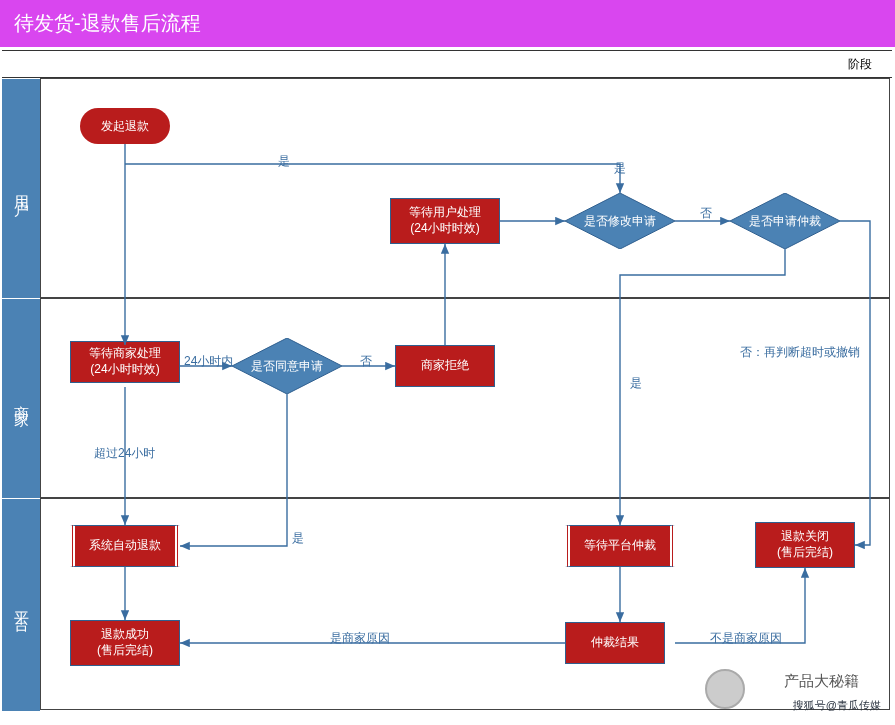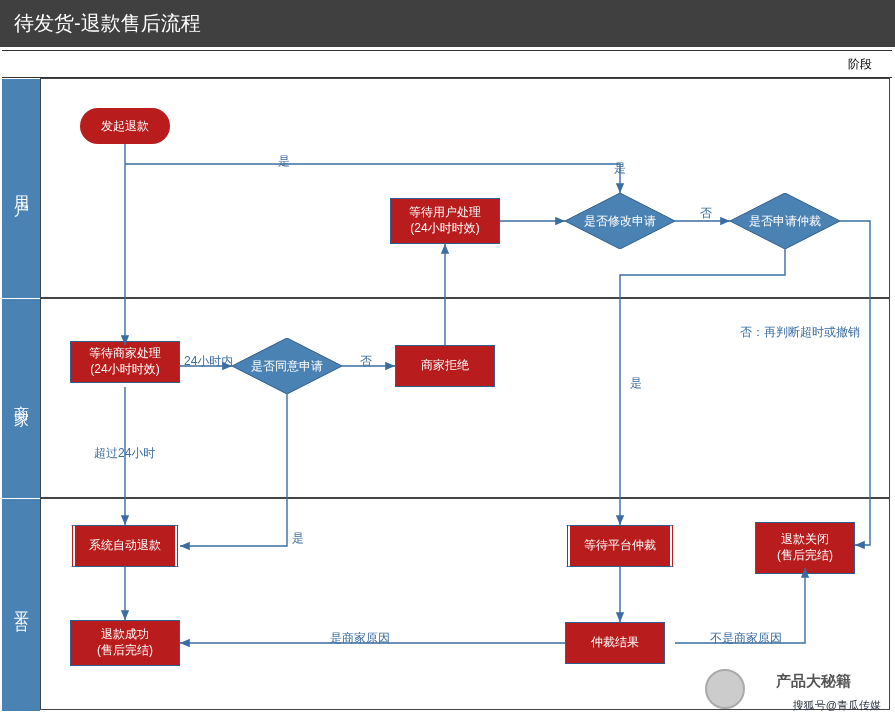--- a/index.html
+++ b/index.html
@@ -11,21 +11,21 @@
   .page {
     position: relative;
     width: 895px;
     height: 725px;
     background: #fff;
   }
   .title-bar {
     position: absolute;
     left: 0; top: 0;
     width: 895px; height: 47px;
-    background: #404040;
+    background: #d946ef;
     color: #fff;
     font-size: 20px;
     display: flex;
     align-items: center;
     padding-left: 14px;
     box-sizing: border-box;
   }
   .stage-header {
     position: absolute;
     left: 2px; top: 50px;
@@ -100,21 +100,21 @@
   .edge-label {
     position: absolute;
     font-size: 12px;
     color: #3a6da0;
   }
   .watermark {
     position: absolute;
     font-size: 15px;
     color: #555;
   }
-  .wm-title { right: 44px; bottom: 34px; font-weight: bold; }
+  .wm-title { right: 36px; bottom: 34px; font-weight: normal; }
   .wm-sub   { right: 14px; bottom: 12px; font-size: 11px; color: #2a3340;}
   .wm-logo {
     position: absolute; right: 150px; bottom: 16px;
     width: 36px; height: 36px; border-radius: 50%;
     background: #ccc; border: 2px solid #aaa;
   }
   svg.arrows { position: absolute; left:0; top:0; pointer-events:none; }
 </style>
 </head>
 <body>
@@ -198,33 +198,33 @@
   </div>
 
   <div class="node proc dual" style="left:565px; top:525px; width:110px;">
     <span>等待平台仲裁</span>
   </div>
 
   <div class="node proc" style="left:565px; top:622px; width:100px;">
     <span>仲裁结果</span>
   </div>
 
-  <div class="node proc" style="left:755px; top:522px; width:100px; height:52px;">
+  <div class="node proc" style="left:755px; top:522px; width:100px; height:46px;">
     <span style="white-space:pre-line">退款关闭
 (售后完结)</span>
   </div>
 
   <span class="edge-label" style="left:278px; top:153px;">是</span>
   <span class="edge-label" style="left:184px; top:353px;">24小时内</span>
   <span class="edge-label" style="left:360px; top:353px;">否</span>
   <span class="edge-label" style="left:94px; top:445px;">超过24小时</span>
   <span class="edge-label" style="left:292px; top:530px;">是</span>
   <span class="edge-label" style="left:700px; top:205px;">否</span>
   <span class="edge-label" style="left:630px; top:375px;">是</span>
-  <span class="edge-label" style="left:740px; top:324px; width:140px;">否：再判断超时或撤销</span>
+  <span class="edge-label" style="left:740px; top:344px; width:140px;">否：再判断超时或撤销</span>
   <span class="edge-label" style="left:330px; top:630px;">是商家原因</span>
   <span class="edge-label" style="left:710px; top:630px;">不是商家原因</span>
   <span class="edge-label" style="left:614px; top:160px;">是</span>
 
   <svg class="arrows" width="895" height="725">
     <defs>
       <marker id="ah" markerWidth="8" markerHeight="8" refX="7" refY="3" orient="auto">
         <path d="M0,0 L7,3 L0,6 Z" fill="#3a6da0"></path>
       </marker>
     </defs>

